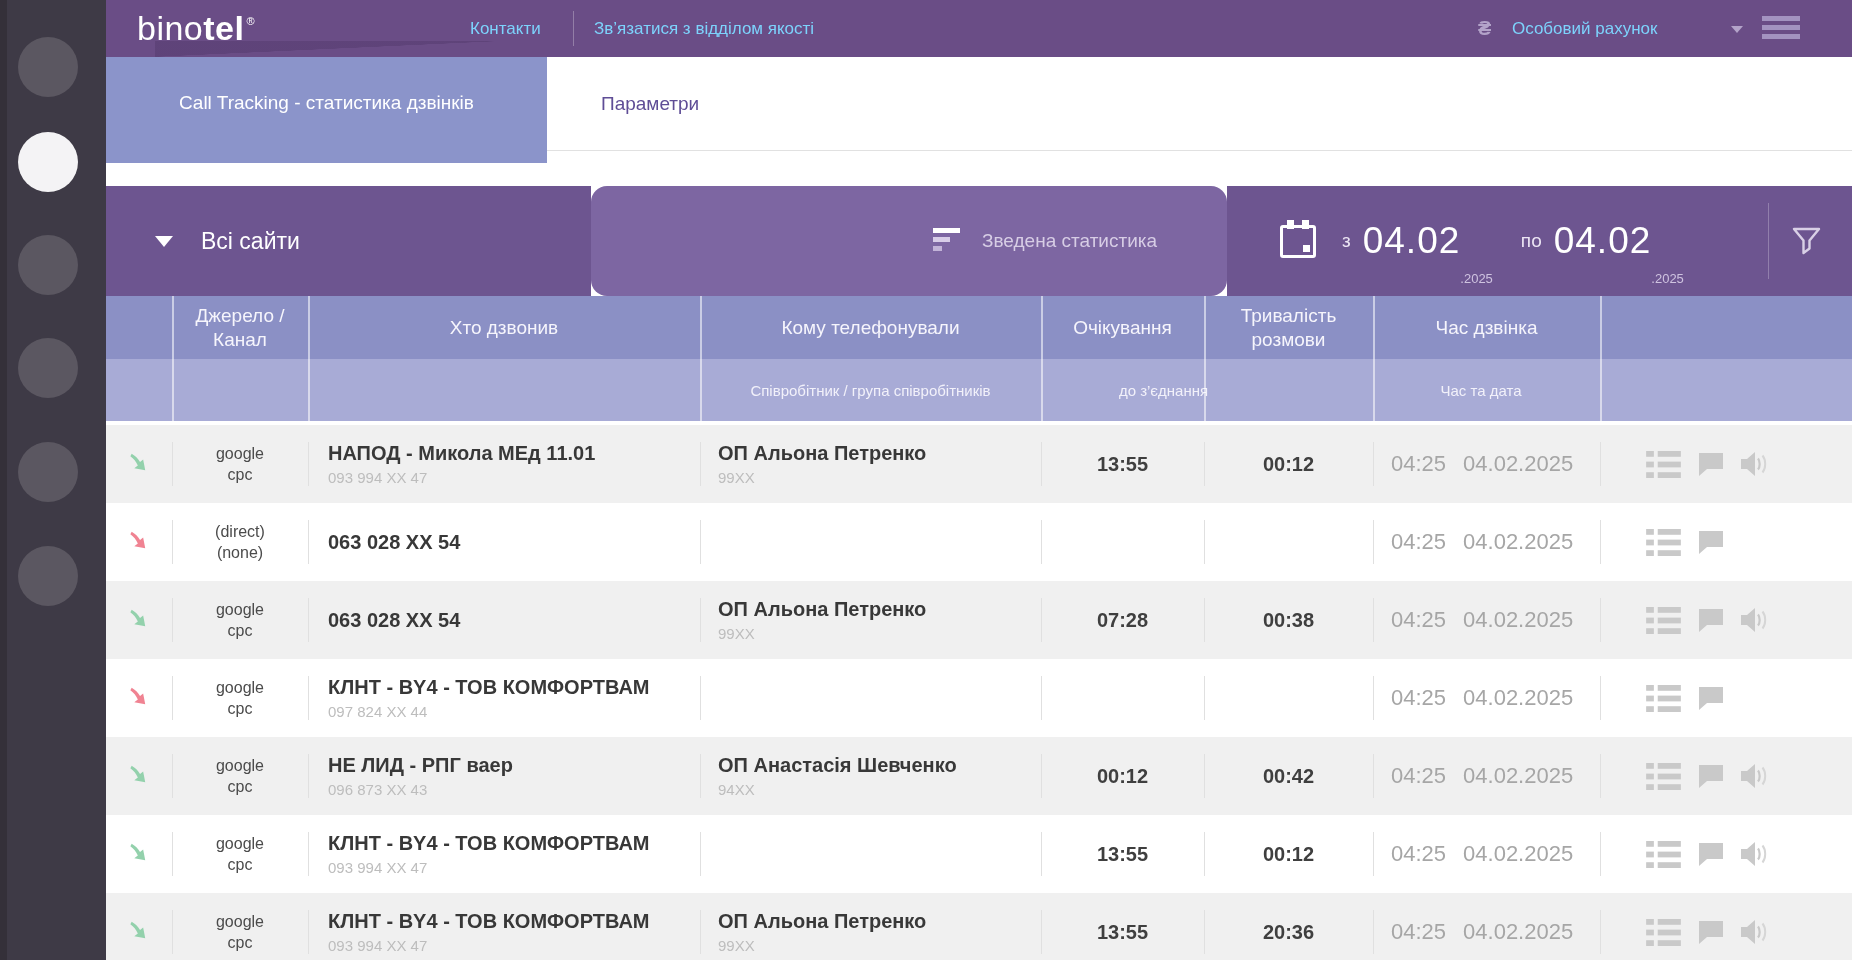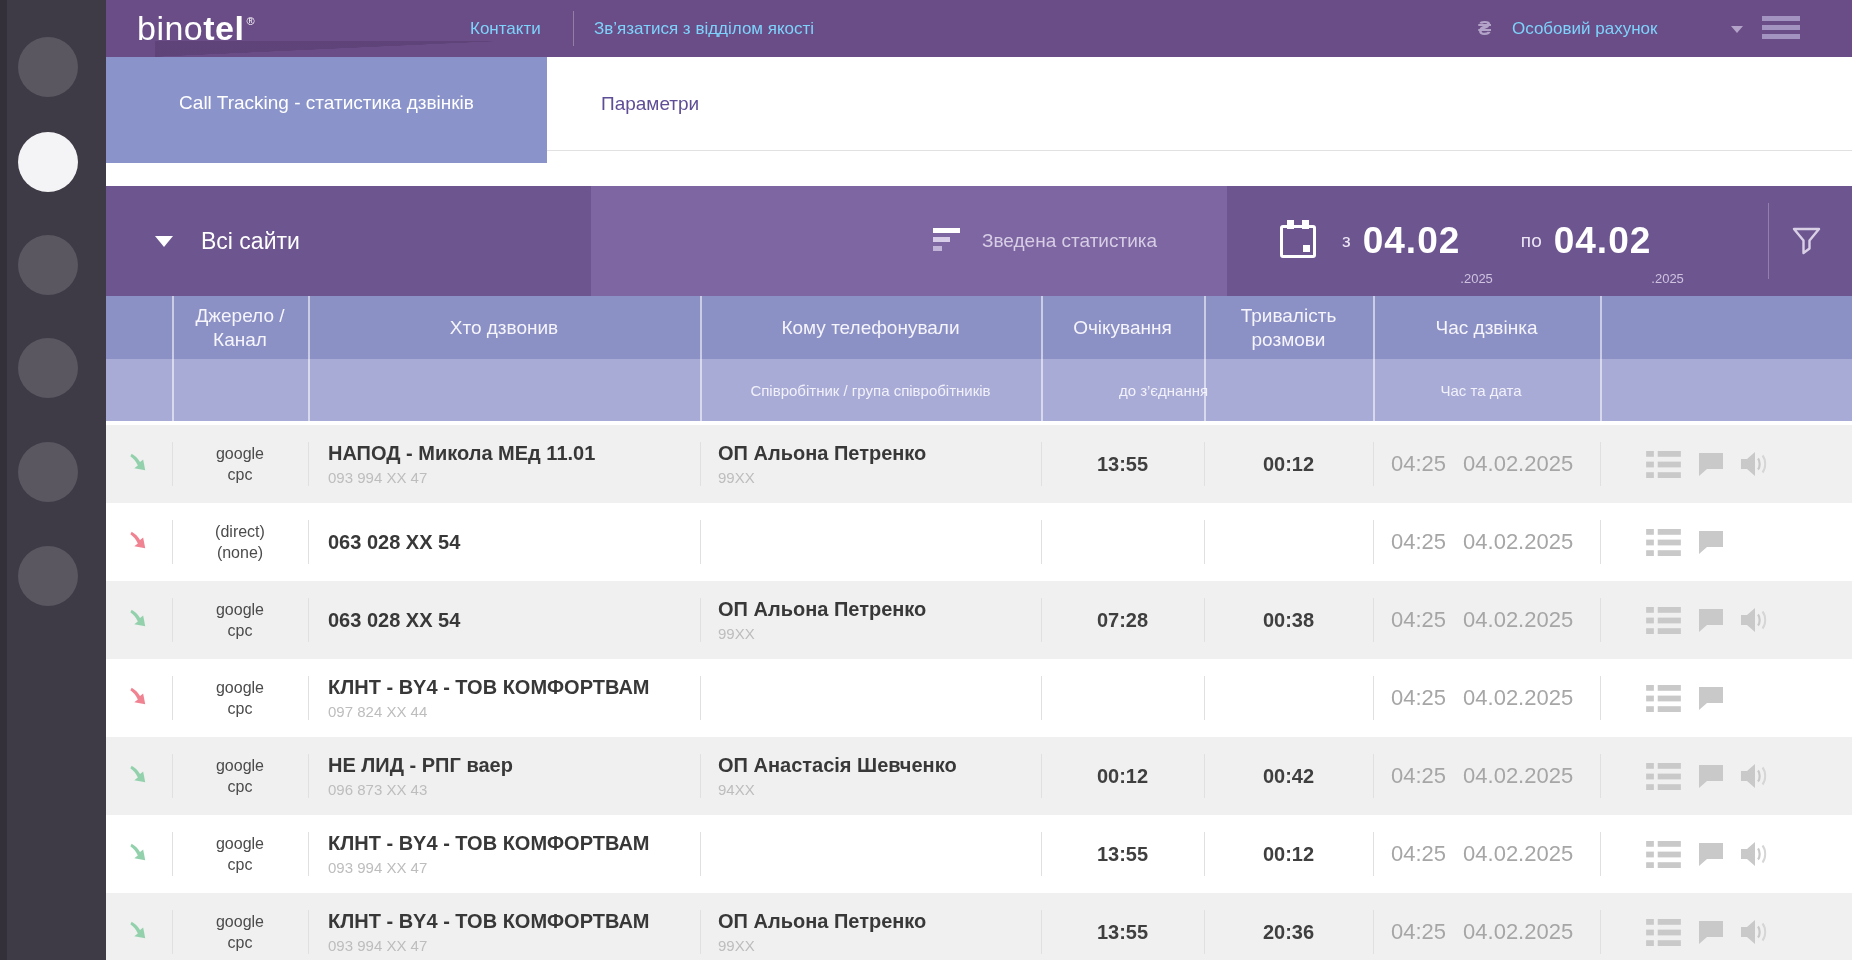--- a/index.html
+++ b/index.html
@@ -26,34 +26,34 @@
   .tab-active{position:absolute;left:106px;top:57px;width:441px;height:106px;background:#8b94ca;z-index:2;display:flex;align-items:center;justify-content:center;padding-bottom:14px;box-sizing:border-box;color:#fff;font-size:19px;cursor:pointer;}
   .tab-inactive{position:absolute;left:601px;top:57px;height:93px;display:flex;align-items:center;color:#5f4d96;font-size:19px;cursor:pointer;}
 
   
   .toolbar-sec{position:absolute;top:186px;height:110px;}
   .tb-dark{background:#6d5590;}
   .tb-light{background:#7d66a2;}
   .sites{left:106px;width:485px;display:flex;align-items:center;cursor:pointer;}
   .sites .tri{margin-left:49px;width:0;height:0;border-left:9px solid transparent;border-right:9px solid transparent;border-top:11px solid #fff;}
   .sites .lbl{margin-left:28px;color:#fff;font-size:23px;}
-  .summary{left:591px;width:636px;display:flex;align-items:center;}
+  .summary{left:591px;width:636px;display:flex;align-items:center;border-radius:16px;}
   .sort-icon{margin-left:342px;width:27px;}
   .sort-icon div{height:5px;margin-bottom:4px;}
   .sort-icon .b1{width:27px;background:#ffffff;}
   .sort-icon .b2{width:17px;background:#d8cde8;}
   .sort-icon .b3{width:9px;background:#c2b3d8;}
   .summary .lbl{margin-left:22px;color:#d7cde5;font-size:19px;cursor:pointer;}
   .dates{left:1227px;width:625px;display:flex;align-items:center;color:#fff;}
   .cal{margin-left:53px;position:relative;width:36px;height:33px;border:3px solid #fff;border-radius:3px;box-sizing:border-box;cursor:pointer;}
   .cal .t1,.cal .t2{position:absolute;top:-8px;width:7px;height:9px;background:#fff;}
   .cal .t1{left:4px;} .cal .t2{right:4px;}
   .cal .dot{position:absolute;right:3px;bottom:3px;width:7px;height:7px;background:#fff;}
   .d-sm{font-size:19px;color:#ece5f4;}
-  .d-big{font-size:37px;font-weight:700;letter-spacing:1px;}
+  .d-big{font-size:37px;font-weight:400;letter-spacing:1px;}
   .d-yr{font-size:13px;color:#cfc3e0;align-self:flex-end;padding-bottom:10px;}
   .tb-divider{position:absolute;left:1768px;top:203px;width:1px;height:76px;background:rgba(255,255,255,.25);}
   .funnel{position:absolute;left:1792px;top:227px;cursor:pointer;}
 
   
   .thead{position:absolute;left:106px;top:296px;width:1746px;height:63px;background:#8b90c5;}
   .tsub{position:absolute;left:106px;top:359px;width:1746px;height:62px;background:#a8abd6;}
   .hcell{position:absolute;top:0;height:100%;display:flex;align-items:center;justify-content:center;text-align:center;color:#f6f5fc;font-size:19px;line-height:24px;}
   .scell{position:absolute;top:0;height:100%;display:flex;align-items:center;justify-content:center;text-align:center;color:#f2f1fa;font-size:15px;}
   .hdiv{position:absolute;top:0;width:2px;height:125px;background:rgba(255,255,255,.55);z-index:3;}

